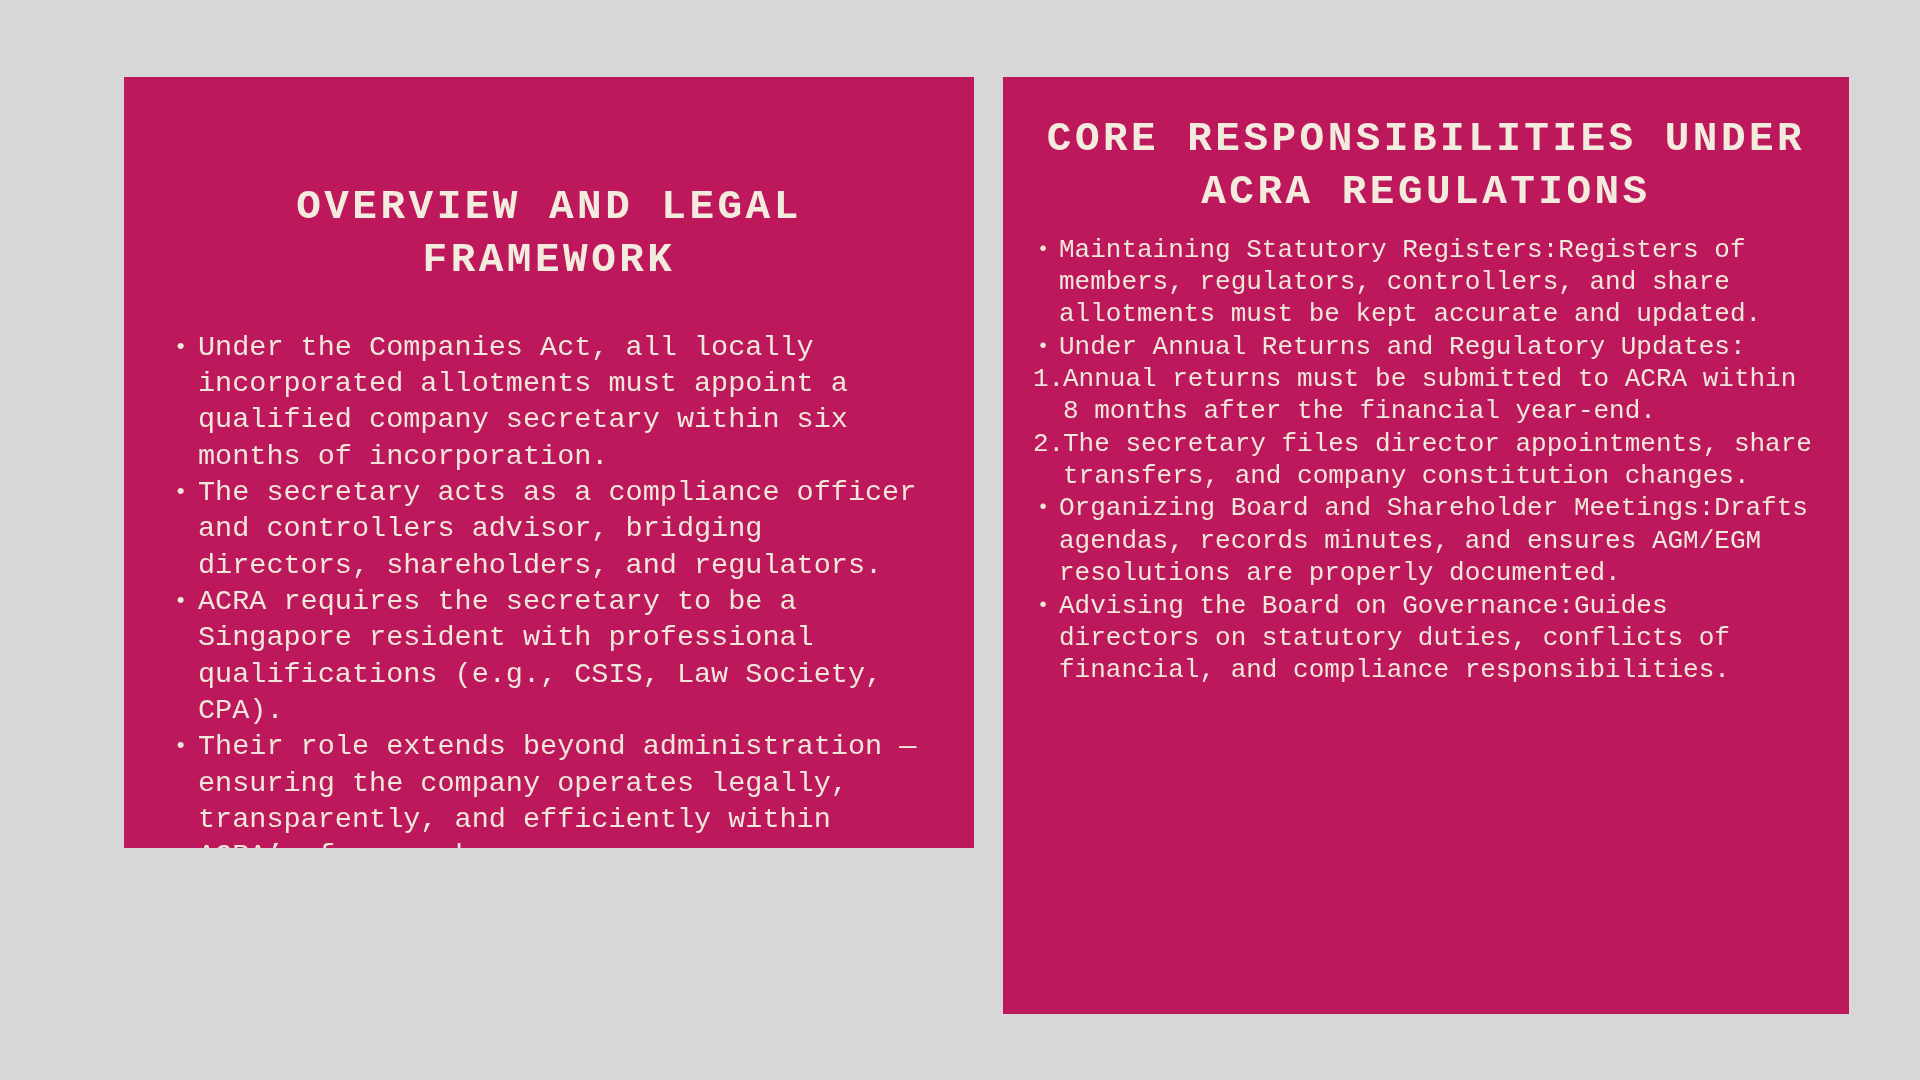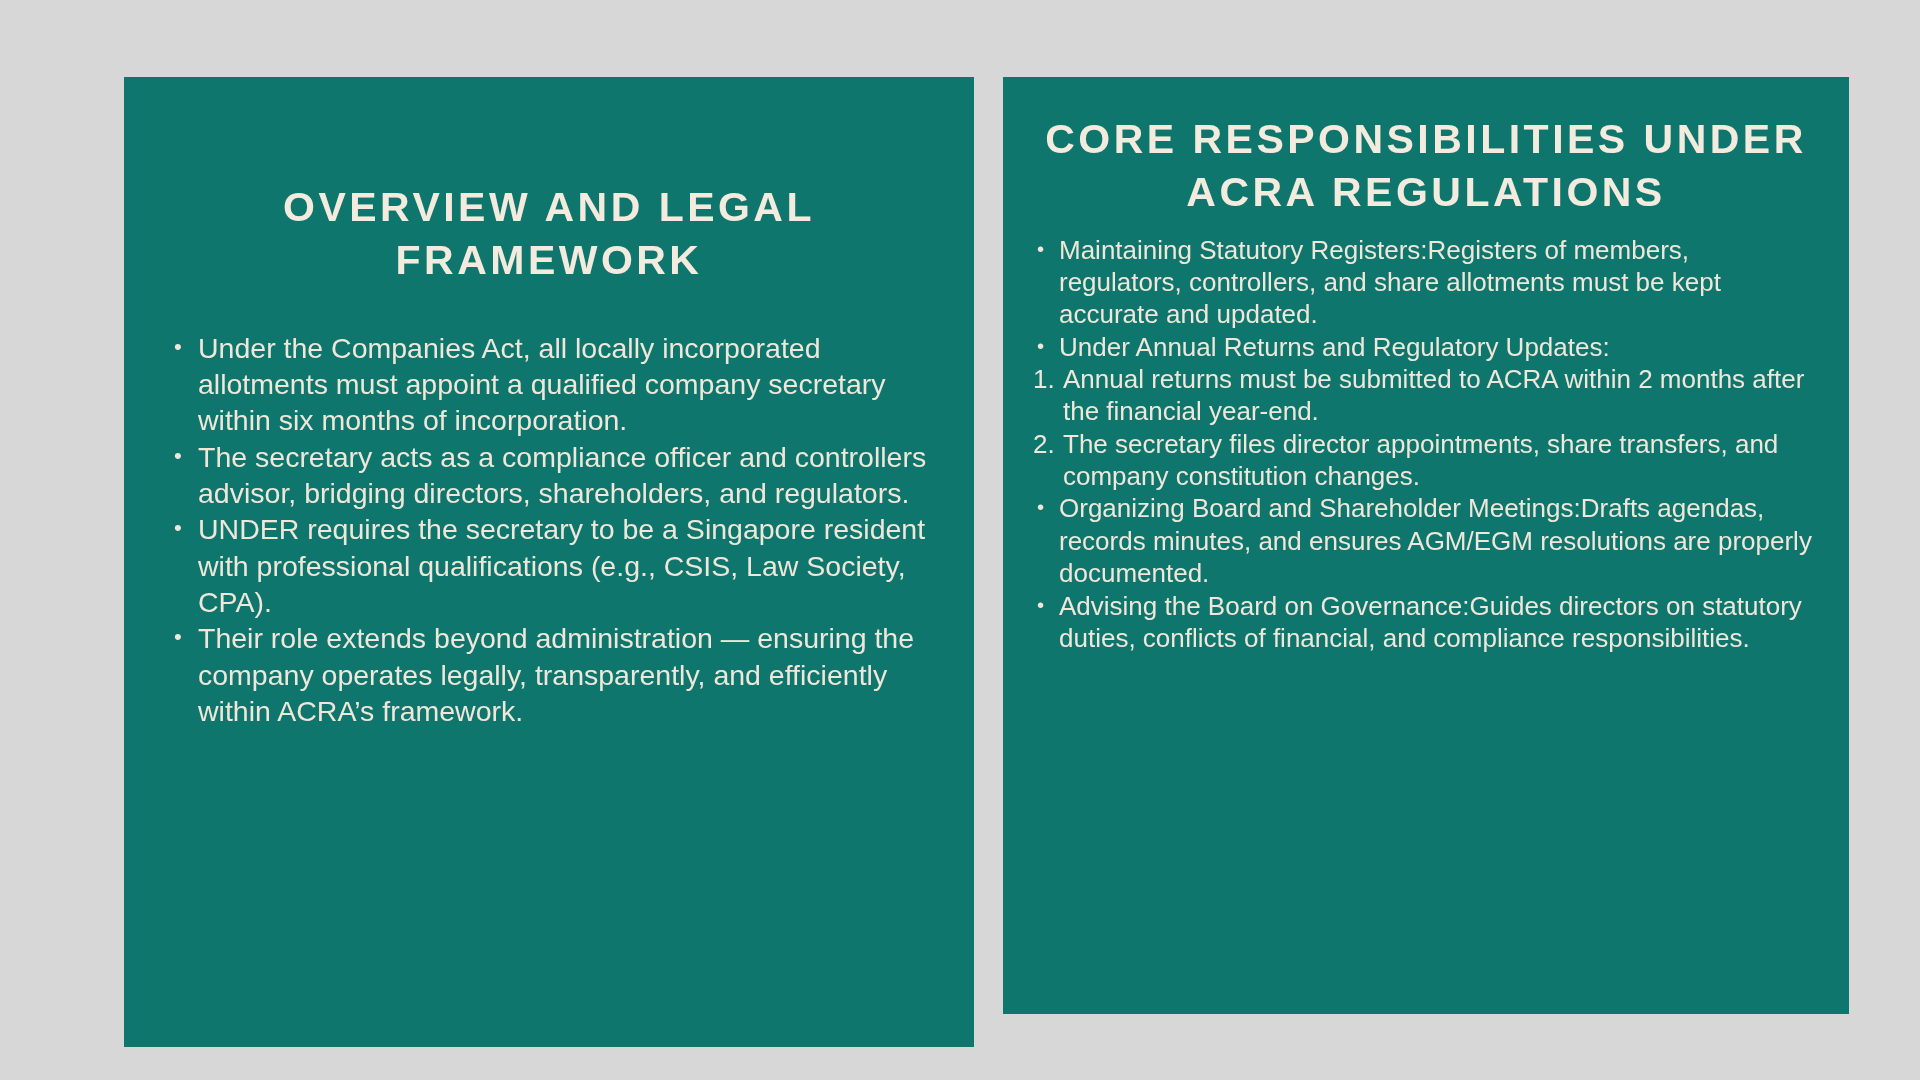--- a/index.html
+++ b/index.html
@@ -16,31 +16,32 @@
 
   .slide {
     position: relative;
     width: 1920px;
     height: 1080px;
     background: #d7d7d7;
   }
 
   .panel {
     position: absolute;
-    background: #0f766e;
+    background: #be185d;
     box-sizing: border-box;
     overflow: hidden;
+    font-family: Liberation Mono, monospace;
   }
 
   
   .panel-left {
     left: 124px;
     top: 77px;
     width: 850px;
-    height: 970px;
+    height: 771px;
     padding: 0 44px;
   }
 
   
   .panel-right {
     left: 1003px;
     top: 77px;
     width: 846px;
     height: 937px;
     padding: 0 30px;
@@ -128,21 +129,21 @@
       <li>
         <span class="marker marker-bullet">•</span>
         <span class="item-text">Under the Companies Act, all locally incorporated allotments must appoint a qualified company secretary within six months of incorporation.</span>
       </li>
       <li>
         <span class="marker marker-bullet">•</span>
         <span class="item-text">The secretary acts as a compliance officer and controllers advisor, bridging directors, shareholders, and regulators.</span>
       </li>
       <li>
         <span class="marker marker-bullet">•</span>
-        <span class="item-text">UNDER requires the secretary to be a Singapore resident with professional qualifications (e.g., CSIS, Law Society, CPA).</span>
+        <span class="item-text">ACRA requires the secretary to be a Singapore resident with professional qualifications (e.g., CSIS, Law Society, CPA).</span>
       </li>
       <li>
         <span class="marker marker-bullet">•</span>
         <span class="item-text">Their role extends beyond administration — ensuring the company operates legally, transparently, and efficiently within ACRA’s framework.</span>
       </li>
     </ul>
   </section>
 
   <section class="panel panel-right">
     <h1 class="panel-title">CORE RESPONSIBILITIES UNDER ACRA REGULATIONS</h1>
@@ -150,21 +151,21 @@
       <li>
         <span class="marker marker-bullet">•</span>
         <span class="item-text">Maintaining Statutory Registers:Registers of members, regulators, controllers, and share allotments must be kept accurate and updated.</span>
       </li>
       <li>
         <span class="marker marker-bullet">•</span>
         <span class="item-text">Under Annual Returns and Regulatory Updates:</span>
       </li>
       <li>
         <span class="marker marker-number">1.</span>
-        <span class="item-text">Annual returns must be submitted to ACRA within 2 months after the financial year-end.</span>
+        <span class="item-text">Annual returns must be submitted to ACRA within 8 months after the financial year-end.</span>
       </li>
       <li>
         <span class="marker marker-number">2.</span>
         <span class="item-text">The secretary files director appointments, share transfers, and company constitution changes.</span>
       </li>
       <li>
         <span class="marker marker-bullet">•</span>
         <span class="item-text">Organizing Board and Shareholder Meetings:Drafts agendas, records minutes, and ensures AGM/EGM resolutions are properly documented.</span>
       </li>
       <li>

